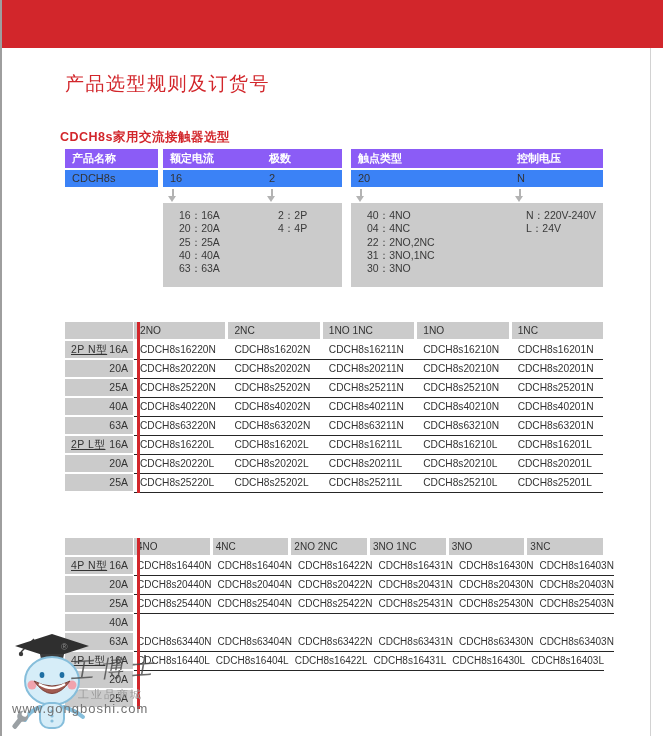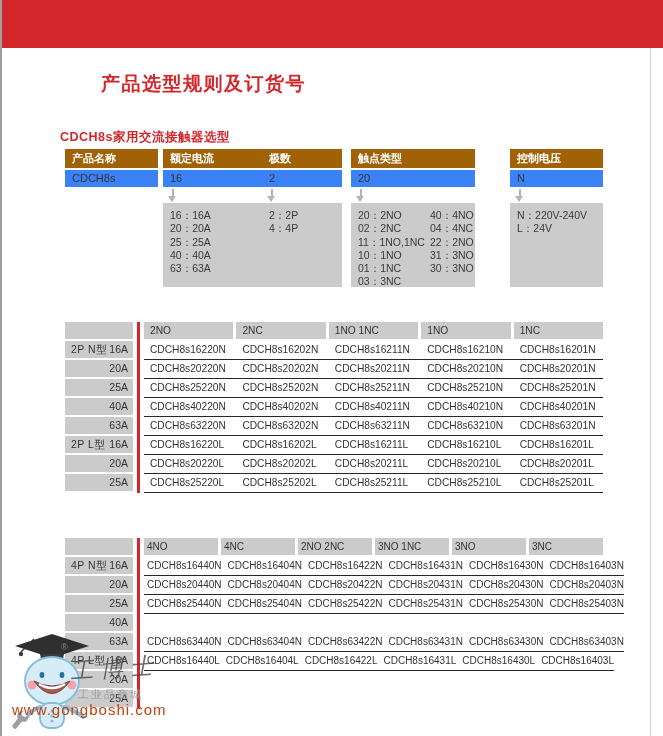--- a/index.html
+++ b/index.html
@@ -5,69 +5,69 @@
   html,body{margin:0;padding:0;}
   body{width:663px;height:736px;position:relative;background:#ffffff;
        font-family:"Liberation Sans","DejaVu Sans",sans-serif;overflow:hidden;}
   .abs{position:absolute;}
 
   
   .top-banner{left:0;top:0;width:663px;height:48px;background:#d2262b;}
   .edge-left{left:0;top:0;width:2px;height:736px;background:#9e9e9e;}
   .edge-right{left:650px;top:48px;width:1px;height:688px;background:#d2d2d2;}
 
-  .page-title{left:65px;top:71px;font-size:19px;font-weight:bold;color:#d2262b;letter-spacing:1.5px;margin-left:36px;}
+  .page-title{left:65px;top:71px;font-size:19px;font-weight:normal;color:#d2262b;letter-spacing:1.5px;}
   .sub-title{left:60px;top:129px;font-size:12.5px;font-weight:bold;color:#d2262b;letter-spacing:.5px;}
 
   
-  .shead{top:149px;height:19px;background:#a16207;color:#ffffff;font-size:11px;font-weight:bold;
+  .shead{top:149px;height:19px;background:#8b5cf6;color:#ffffff;font-size:11px;font-weight:bold;
          line-height:19px;padding-left:7px;box-sizing:border-box;}
   .sval{top:170px;height:17px;background:#3b82f6;color:#333;font-size:11px;
         line-height:17px;padding-left:7px;box-sizing:border-box;}
   .c0{left:65px;width:93px;}  .c1{left:163px;width:106px;}
-  .c2{left:262px;width:80px;} .c3{left:351px;width:124px;}
+  .c2{left:262px;width:80px;} .c3{left:351px;width:174px;}
   .c4{left:510px;width:93px;}
 
   .arrow{top:189px;width:9px;height:14px;}
   .arrow::before{content:"";position:absolute;left:4px;top:0;width:2px;height:8px;background:#b3b3b3;}
   .arrow::after{content:"";position:absolute;left:0;top:7px;width:0;height:0;
                 border-left:4.5px solid transparent;border-right:4.5px solid transparent;
                 border-top:6.5px solid #b3b3b3;}
 
   .legend-box{top:203px;height:84px;background:#cbcbcb;box-sizing:border-box;
               padding:6px 4px 0 7px;color:#3a3a3a;font-size:10.5px;overflow:hidden;}
-  .lline{line-height:13.3px;white-space:nowrap;}
+  .lline{line-height:13.3px;white-space:nowrap;margin-left:9px;}
   .lcols{display:flex;}
   .lcol1{width:72px;flex:none;}
 
   
   .otable{width:538px;}
   .otable::before{content:"";position:absolute;left:72px;top:0;width:3px;height:100%;background:#d2262b;z-index:2;}
   .trow{display:flex;height:19px;align-items:flex-start;}
   .tlabel{width:68px;height:17px;background:#cbcbcb;box-sizing:border-box;flex:none;
           display:flex;justify-content:space-between;padding:0 5px 0 6px;
           font-size:10.5px;line-height:17px;color:#333;}
-  .tdata{flex:1;display:flex;gap:3px;margin-left:11px;height:19px;box-sizing:border-box;
+  .tdata{flex:1;display:flex;gap:3px;margin-left:1px;height:19px;box-sizing:border-box;
          border-bottom:1.2px solid #262626;}
   .thead .tdata{border-bottom:none;height:17px;}
   .tcell{flex:1;font-size:10.2px;line-height:17px;color:#333;padding-left:6px;
          white-space:nowrap;overflow:hidden;box-sizing:border-box;}
   .hcell{background:#cbcbcb;}
   .cols6 .tcell{padding-left:3px;font-size:10px;}
-  .tgroup{letter-spacing:.5px;}
+  .tgroup{letter-spacing:.5px;text-decoration:underline;}
   #t2p{left:65px;top:322px;}
   #t4p{left:65px;top:538px;}
 
   
   .wm-reg{left:61px;top:642px;font-size:9px;color:#8a8a8a;z-index:6;}
   .wm-brand{left:70px;top:653px;font-family:"DejaVu Serif","Liberation Serif",serif;
             font-style:italic;font-size:23px;color:rgba(70,70,70,.8);letter-spacing:7px;
             transform:rotate(-4deg);z-index:6;}
   .wm-mall{left:78px;top:687px;font-size:11px;color:#9a9a9a;letter-spacing:2px;z-index:6;}
-  .wm-url{left:12px;top:701px;font-size:15px;color:#c2410c;letter-spacing:1px;z-index:6;}
+  .wm-url{left:12px;top:701px;font-size:13px;color:#737373;letter-spacing:1px;z-index:6;}
   .mascot{left:6px;top:633px;width:92px;height:98px;z-index:5;}
 </style>
 </head>
 <body>
 
 <div class="abs top-banner"></div>
 <div class="abs edge-left"></div>
 <div class="abs edge-right"></div>
 
 <div class="abs page-title">产品选型规则及订货号</div>
@@ -98,28 +98,20 @@
   <div class="lline">63：63A</div>
 </div>
 
 <div class="abs legend-box c2">
   <div class="lline">2：2P</div>
   <div class="lline">4：4P</div>
 </div>
 
 <div class="abs legend-box c3">
   <div class="lcols">
-    <div class="lcol1">
-      <div class="lline">20：2NO</div>
-      <div class="lline">02：2NC</div>
-      <div class="lline">11：1NO,1NC</div>
-      <div class="lline">10：1NO</div>
-      <div class="lline">01：1NC</div>
-      <div class="lline">03：3NC</div>
-    </div>
     <div>
       <div class="lline">40：4NO</div>
       <div class="lline">04：4NC</div>
       <div class="lline">22：2NO,2NC</div>
       <div class="lline">31：3NO,1NC</div>
       <div class="lline">30：3NO</div>
     </div>
   </div>
 </div>
 

